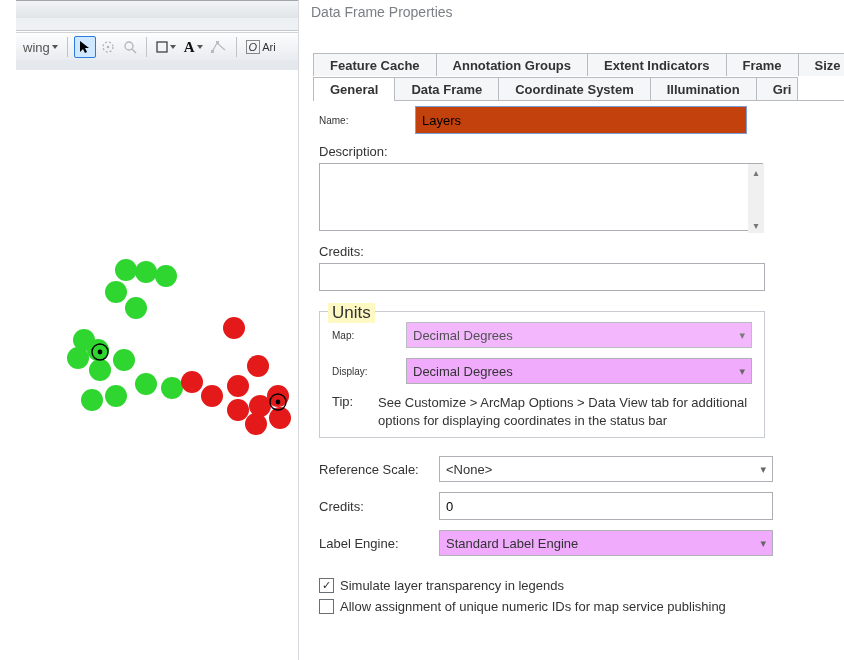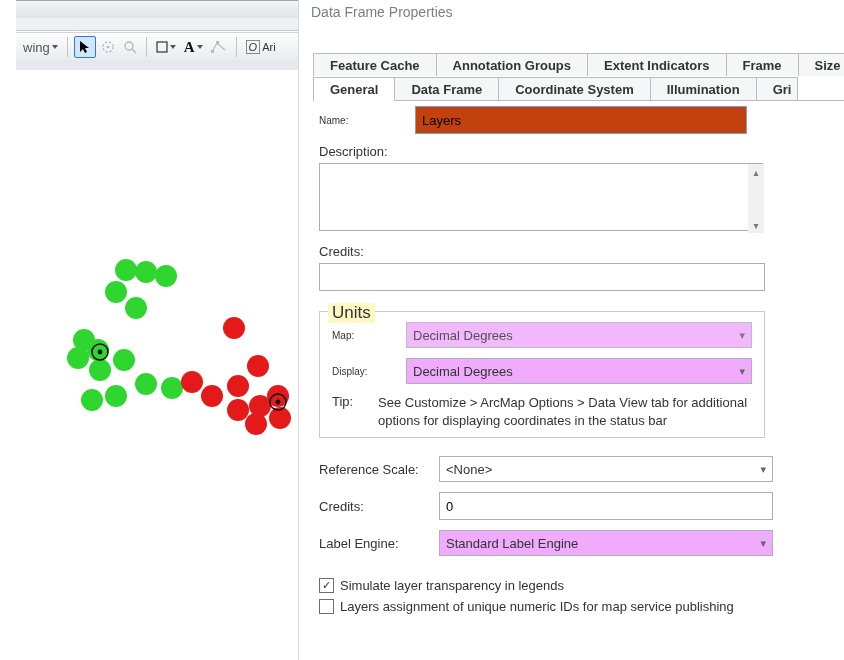--- a/index.html
+++ b/index.html
@@ -375,19 +375,19 @@
       </div>
 
       <div style="height:6px"></div>
 
       <div class="check-row">
         <span class="checkbox" id="cb1">✓</span>
         <span>Simulate layer transparency in legends</span>
       </div>
       <div class="check-row">
         <span class="checkbox" id="cb2"></span>
-        <span>Layers assignment of unique numeric IDs for map service publishing</span>
+        <span>Allow assignment of unique numeric IDs for map service publishing</span>
       </div>
 
     </div>
   </div>
 
 </div>
 
 </body></html>

